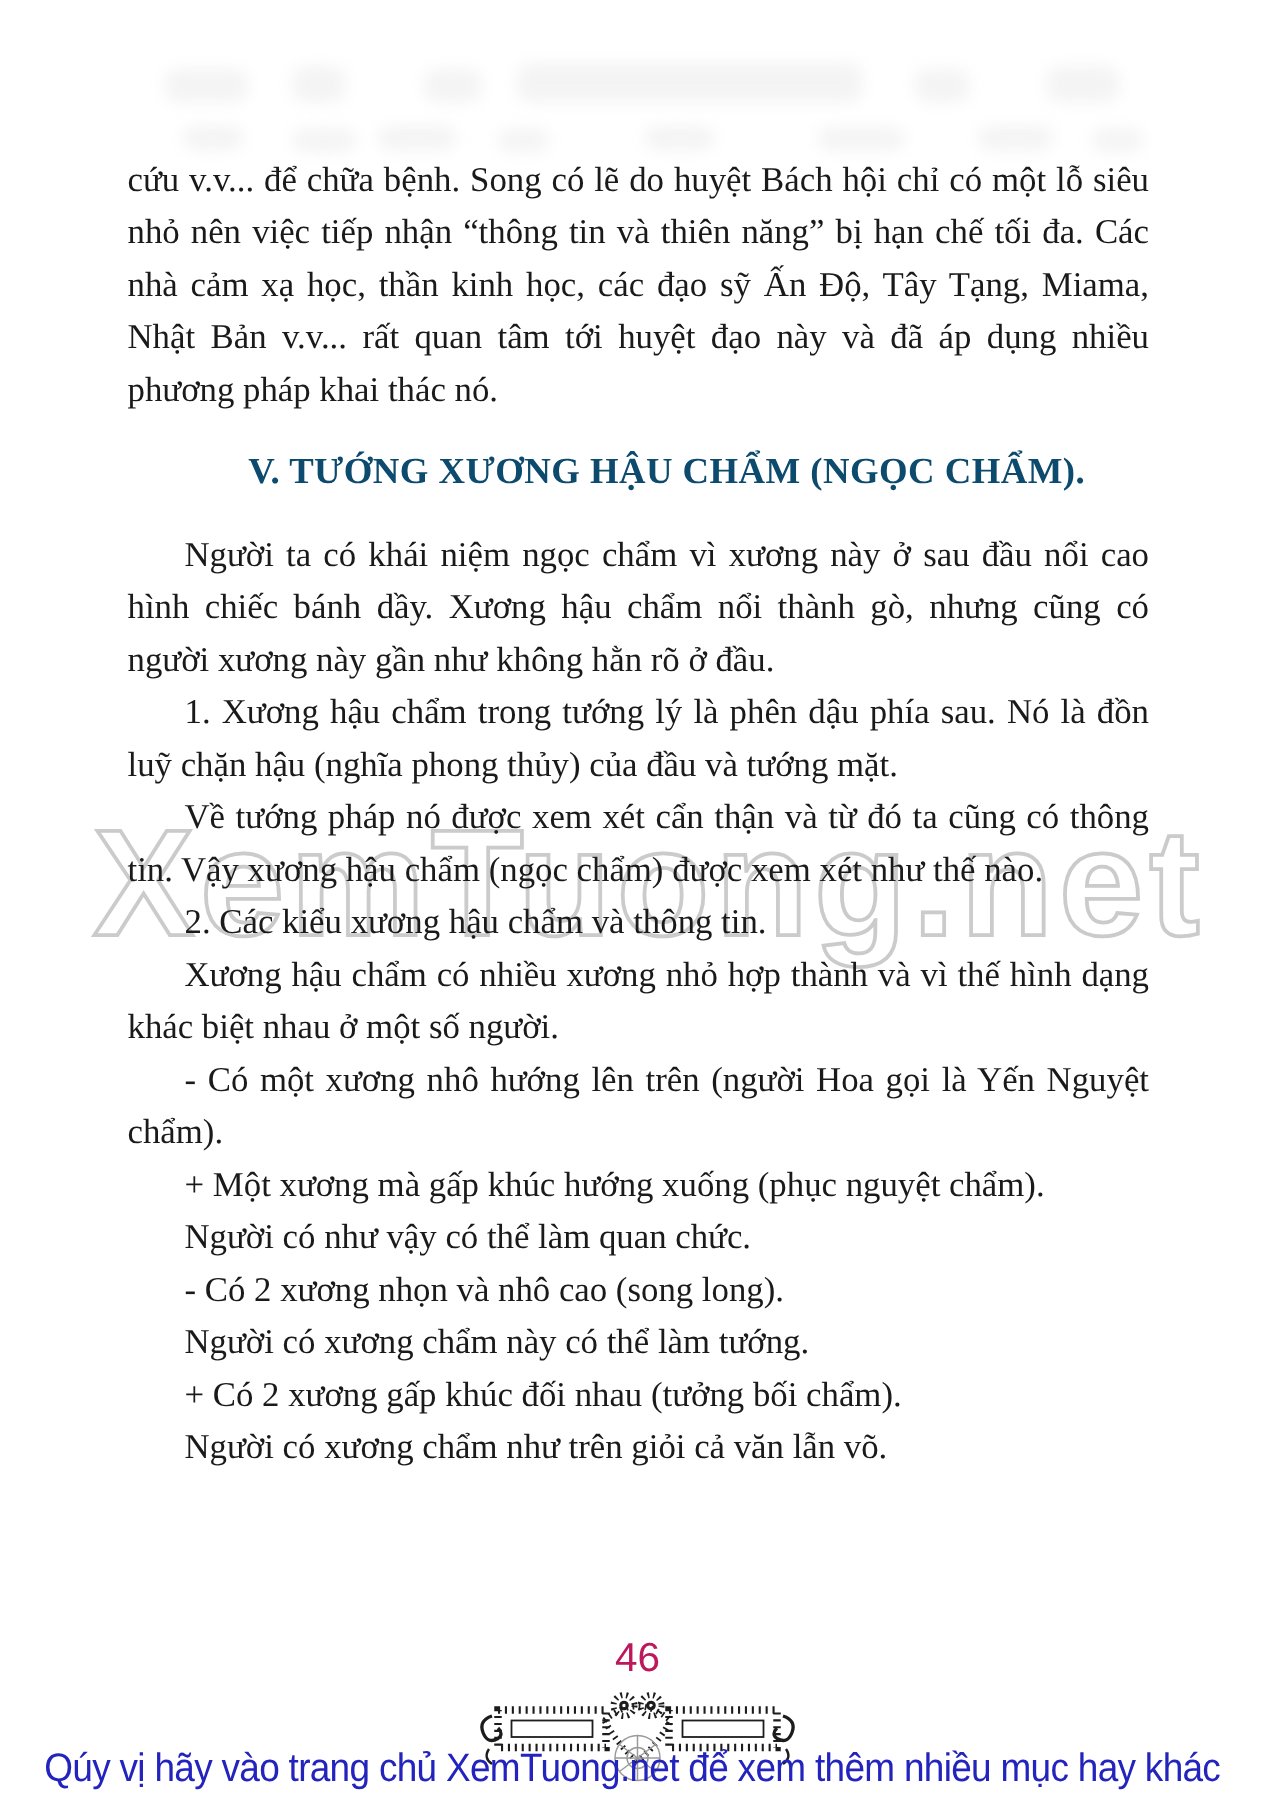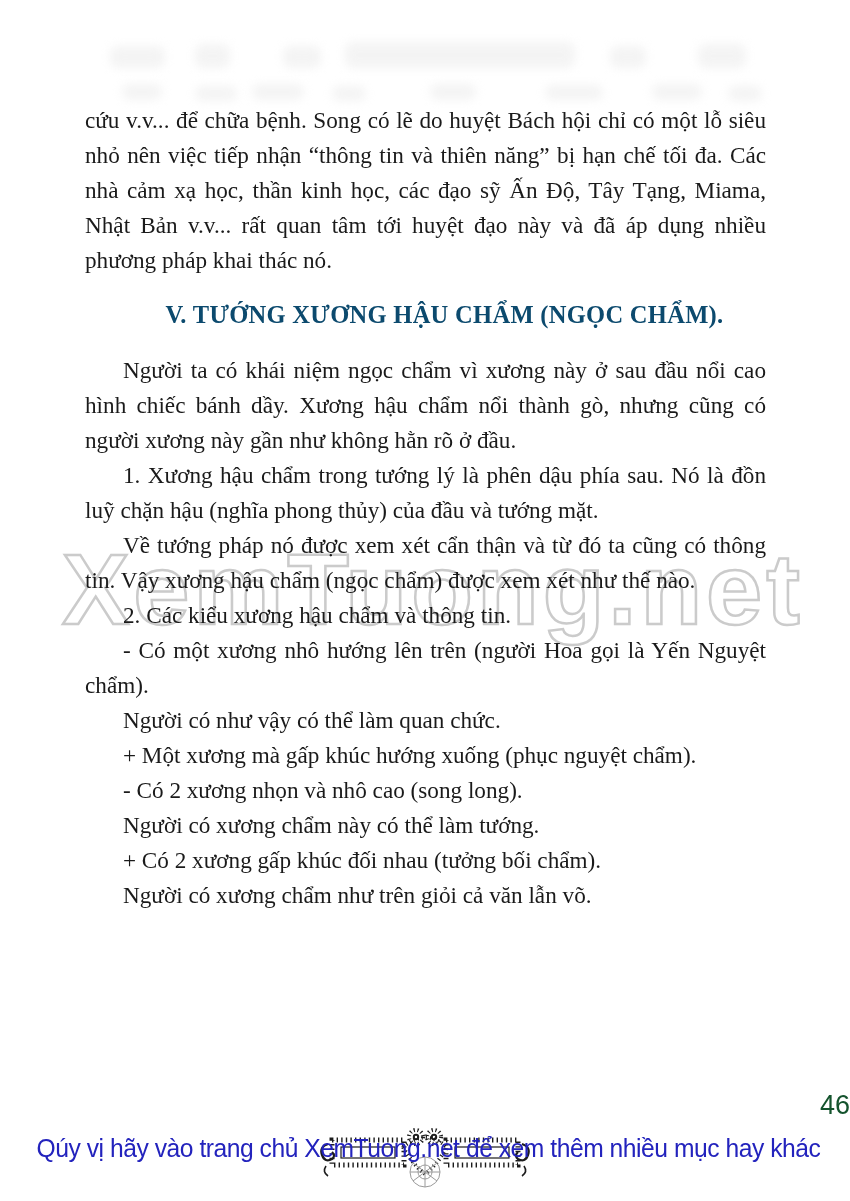--- a/index.html
+++ b/index.html
@@ -56,36 +56,36 @@
     margin: 19px 0 21px 0;
     letter-spacing: .3px;
     color: #0c4a6e;
   }
 
   
   .page-number {
     position: absolute;
     top: 1090px; left: 0; right: 0;
     z-index: 3;
-    text-align: right;
+    text-align: center;
     font-family: "Liberation Sans", sans-serif;
     font-size: 27px;
-    color: #14532d;
+    color: #be185d;
   }
   .ornament {
     position: absolute;
     top: 1120px; left: 0; right: 0;
     z-index: 2;
     text-align: center;
   }
   .footer-line {
     position: absolute;
-    top: 1133px; left: 0; right: 0;
+    top: 1163px; left: 0; right: 0;
     z-index: 4;
-    text-align: right;
+    text-align: left;
   }
   .footer-line span {
     display: inline-block;
     transform: scaleX(0.93);
     transform-origin: center;
     font-family: "Liberation Sans", sans-serif;
     font-size: 26.5px;
     font-weight: 500;
     letter-spacing: -0.5px;
     color: #2323bd;
@@ -114,23 +114,24 @@
 
 <div class="watermark">XemTuong.net</div>
 
 <div class="page-text">
   <p class="noindent">cứu v.v... để chữa bệnh. Song có lẽ do huyệt Bách hội chỉ có một lỗ siêu nhỏ nên việc tiếp nhận “thông tin và thiên năng” bị hạn chế tối đa. Các nhà cảm xạ học, thần kinh học, các đạo sỹ Ấn Độ, Tây Tạng, Miama, Nhật Bản v.v... rất quan tâm tới huyệt đạo này và đã áp dụng nhiều phương pháp khai thác nó.</p>
   <p class="section-heading">V. TƯỚNG XƯƠNG HẬU CHẨM (NGỌC CHẨM).</p>
   <p>Người ta có khái niệm ngọc chẩm vì xương này ở sau đầu nổi cao hình chiếc bánh dầy. Xương hậu chẩm nổi thành gò, nhưng cũng có người xương này gần như không hằn rõ ở đầu.</p>
   <p>1. Xương hậu chẩm trong tướng lý là phên dậu phía sau. Nó là đồn luỹ chặn hậu (nghĩa phong thủy) của đầu và tướng mặt.</p>
   <p>Về tướng pháp nó được xem xét cẩn thận và từ đó ta cũng có thông tin. Vậy xương hậu chẩm (ngọc chẩm) được xem xét như thế nào.</p>
   <p>2. Các kiểu xương hậu chẩm và thông tin.</p>
+  <p>Xương hậu chẩm có nhiều xương nhỏ hợp thành và vì thế hình dạng khác biệt nhau ở một số người.</p>
   <p>- Có một xương nhô hướng lên trên (người Hoa gọi là Yến Nguyệt chẩm).</p>
+  <p>+ Một xương mà gấp khúc hướng xuống (phục nguyệt chẩm).</p>
   <p>Người có như vậy có thể làm quan chức.</p>
-  <p>+ Một xương mà gấp khúc hướng xuống (phục nguyệt chẩm).</p>
   <p>- Có 2 xương nhọn và nhô cao (song long).</p>
   <p>Người có xương chẩm này có thể làm tướng.</p>
   <p>+ Có 2 xương gấp khúc đối nhau (tưởng bối chẩm).</p>
   <p>Người có xương chẩm như trên giỏi cả văn lẫn võ.</p>
 </div>
 
 <div class="page-number">46</div>
 
 <div class="ornament">
   <svg width="218" height="72" viewBox="0 0 218 72" aria-hidden="true">

